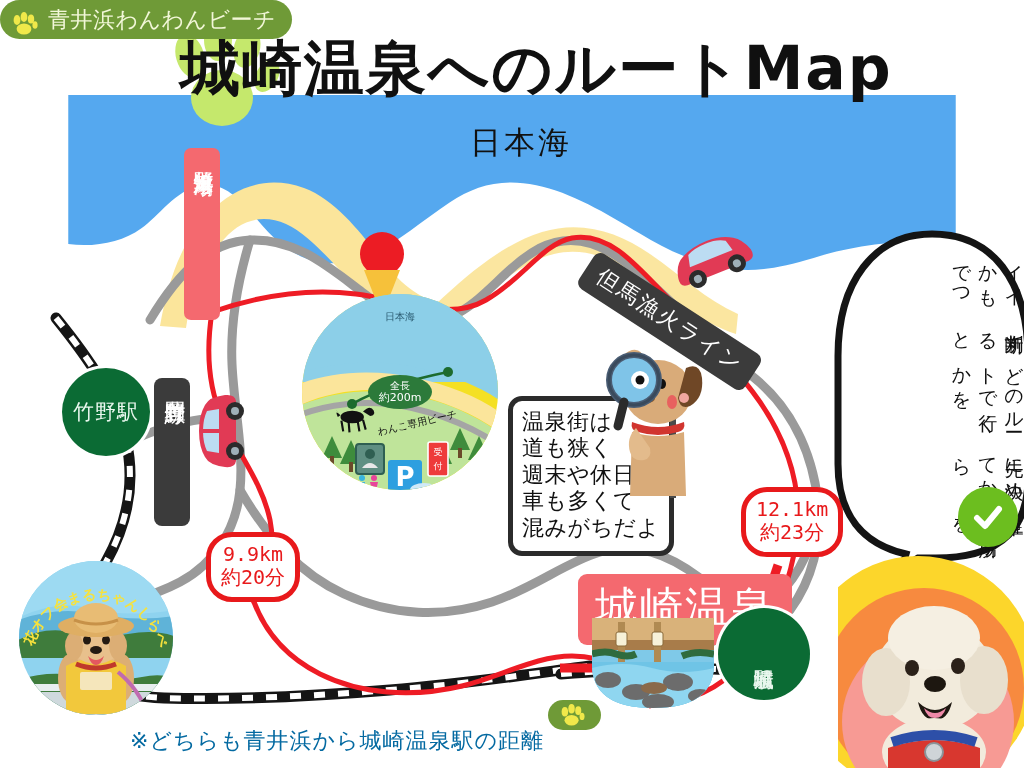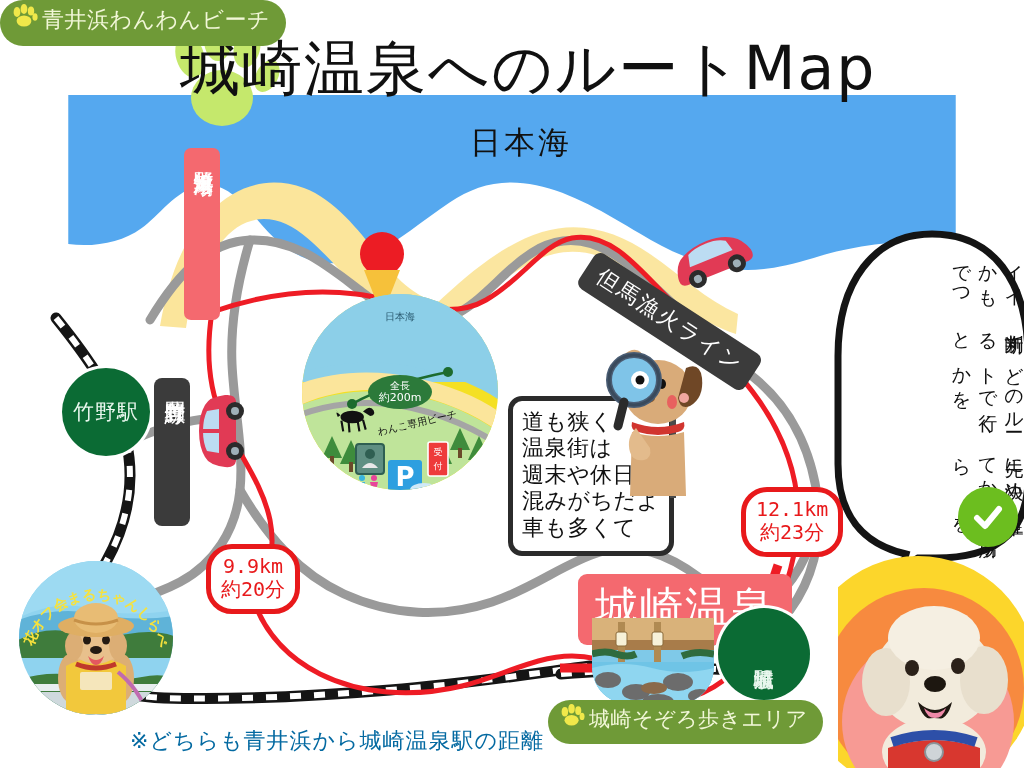--- a/index.html
+++ b/index.html
@@ -12,21 +12,21 @@
   #stage{position:absolute;left:0;top:0;width:1024px;height:768px;overflow:hidden;background:#fff;}
   .abs{position:absolute;}
   .sea-shape{left:0;top:95px;width:1024px;height:260px;}
 
   
   .paw-title{left:168px;top:22px;width:110px;height:108px;}
   .title-text{
     left:180px;top:38px;width:700px;
     font-size:60px;line-height:1;color:#101010;
     font-family:"DejaVu Sans","Liberation Sans",sans-serif;
-    font-weight:400;letter-spacing:2px;white-space:nowrap;
+    font-weight:700;letter-spacing:2px;white-space:nowrap;
   }
   .sea-label{
     left:470px;top:122px;font-size:31px;color:#111;letter-spacing:3px;
   }
 
   
   .vbanner-red{
     left:184px;top:148px;width:36px;height:172px;background:#f4696f;
     border-radius:7px;color:#fff;font-size:20px;line-height:1.02;
     writing-mode:vertical-rl;text-orientation:upright;
@@ -46,39 +46,39 @@
     display:flex;align-items:center;justify-content:center;text-align:center;
     box-shadow:0 0 0 3px #fff;
     font-family:Liberation Serif, serif;
   }
   .stn-takeno{left:62px;top:368px;width:88px;height:88px;font-size:21px;letter-spacing:1px;}
   .stn-kinosaki{left:718px;top:608px;width:92px;height:92px;font-size:20px;line-height:1.12;}
 
   
   .pill-green{
     background:#6f9a37;border-radius:26px;color:#f2f7d8;
-    display:flex;align-items:flex-start;gap:4px;padding:5px 16px 11px 12px;
+    display:flex;align-items:flex-end;gap:10px;padding:5px 16px 4px 12px;
     font-size:22px;white-space:nowrap;letter-spacing:0.5px;
   }
   .pill-sozoro{left:548px;top:700px;font-size:21px;}
 
   
   .banner-red{
     left:578px;top:574px;background:#f4696f;border-radius:9px;color:#fff;
     font-size:43px;padding:5px 17px 8px;letter-spacing:2px;white-space:nowrap;
   }
 
   
   .dist{
     border:5px solid #e8191b;border-radius:26px;background:#fff;color:#e8191b;
     font-family:"DejaVu Sans Mono","Liberation Mono",monospace;
     font-size:20px;line-height:1.16;text-align:center;padding:6px 10px 8px;
     white-space:nowrap;
   }
-  .dist-left{left:206px;top:532px;margin-top:12px;}
+  .dist-left{left:206px;top:532px;}
   .dist-right{left:741px;top:487px;}
   .speech-text{
     left:846px;top:250px;width:186px;height:288px;
     writing-mode:vertical-rl;text-orientation:upright;
     font-size:19px;line-height:1.38;color:#111;letter-spacing:1px;
     display:flex;flex-direction:row-reverse;justify-content:flex-start;
     padding:2px 4px;box-sizing:border-box;
   }
   .speech-text span{display:block;}
   .check-badge{
@@ -327,25 +327,25 @@
       <ellipse cx="5" cy="7" rx="3.4" ry="5" fill="#f0e84a"></ellipse>
       <ellipse cx="12" cy="4" rx="3.4" ry="5" fill="#f0e84a"></ellipse>
       <ellipse cx="19" cy="6" rx="3.2" ry="4.6" fill="#f0e84a"></ellipse>
       <ellipse cx="23" cy="12" rx="2.6" ry="3.8" fill="#f0e84a"></ellipse>
       <ellipse cx="12" cy="16" rx="7.4" ry="5.6" fill="#f0e84a"></ellipse>
     </svg>
     <span>青井浜わんわんビーチ</span>
   </div>
 
   <div class="abs infobox nosel">
+    <div>温泉街は</div>
     <div>道も狭く</div>
-    <div>温泉街は</div>
     <div>週末や休日は</div>
+    <div>車も多くて</div>
     <div>混みがちだよ</div>
-    <div>車も多くて</div>
   </div>
 
   <svg class="abs" style="left:596px;top:336px;" width="124" height="164" viewBox="0 0 124 164">
     <rect x="74" y="66" width="6" height="96" fill="#4a4a4a"></rect>
     <ellipse cx="62" cy="56" rx="34" ry="32" fill="#d9ab79"></ellipse>
     <path d="M30,34 q-8,-16 6,-20 q10,-2 12,10 Z" fill="#d9ab79"></path>
     <path d="M90,32 q14,-6 16,10 q2,20 -12,28 q-10,4 -12,-8 Z" fill="#6f4726"></path>
     <ellipse cx="66" cy="48" rx="4" ry="5" fill="#111"></ellipse>
     <ellipse cx="52" cy="62" rx="7" ry="5" fill="#8a5a2c"></ellipse>
     <ellipse cx="76" cy="66" rx="5" ry="7" fill="#e8615f"></ellipse>
@@ -406,21 +406,20 @@
   </div>
 
   <div class="abs pill-green pill-sozoro nosel">
     <svg width="25" height="21" viewBox="0 0 26 22">
       <ellipse cx="5" cy="7" rx="3.4" ry="5" fill="#f0e84a"></ellipse>
       <ellipse cx="12" cy="4" rx="3.4" ry="5" fill="#f0e84a"></ellipse>
       <ellipse cx="19" cy="6" rx="3.2" ry="4.6" fill="#f0e84a"></ellipse>
       <ellipse cx="23" cy="12" rx="2.6" ry="3.8" fill="#f0e84a"></ellipse>
       <ellipse cx="12" cy="16" rx="7.4" ry="5.6" fill="#f0e84a"></ellipse>
     </svg>
-    <span>城崎そぞろ歩きエリア</span>
   </div>
 
   <svg class="abs" style="left:832px;top:228px;" width="200" height="340" viewBox="0 0 200 340">
     <path d="M100,6 C160,6 196,52 196,130 L196,250 C196,308 160,330 104,330
              L86,330 L70,340 L74,326 C30,316 6,286 6,236 L6,128
              C6,54 42,6 100,6 Z" fill="#ffffff" stroke="#141414" stroke-width="7"></path>
   </svg>
   <div class="abs speech-text nosel">
     <span>駐車する場所を</span>
     <span>先に決めてから</span>

